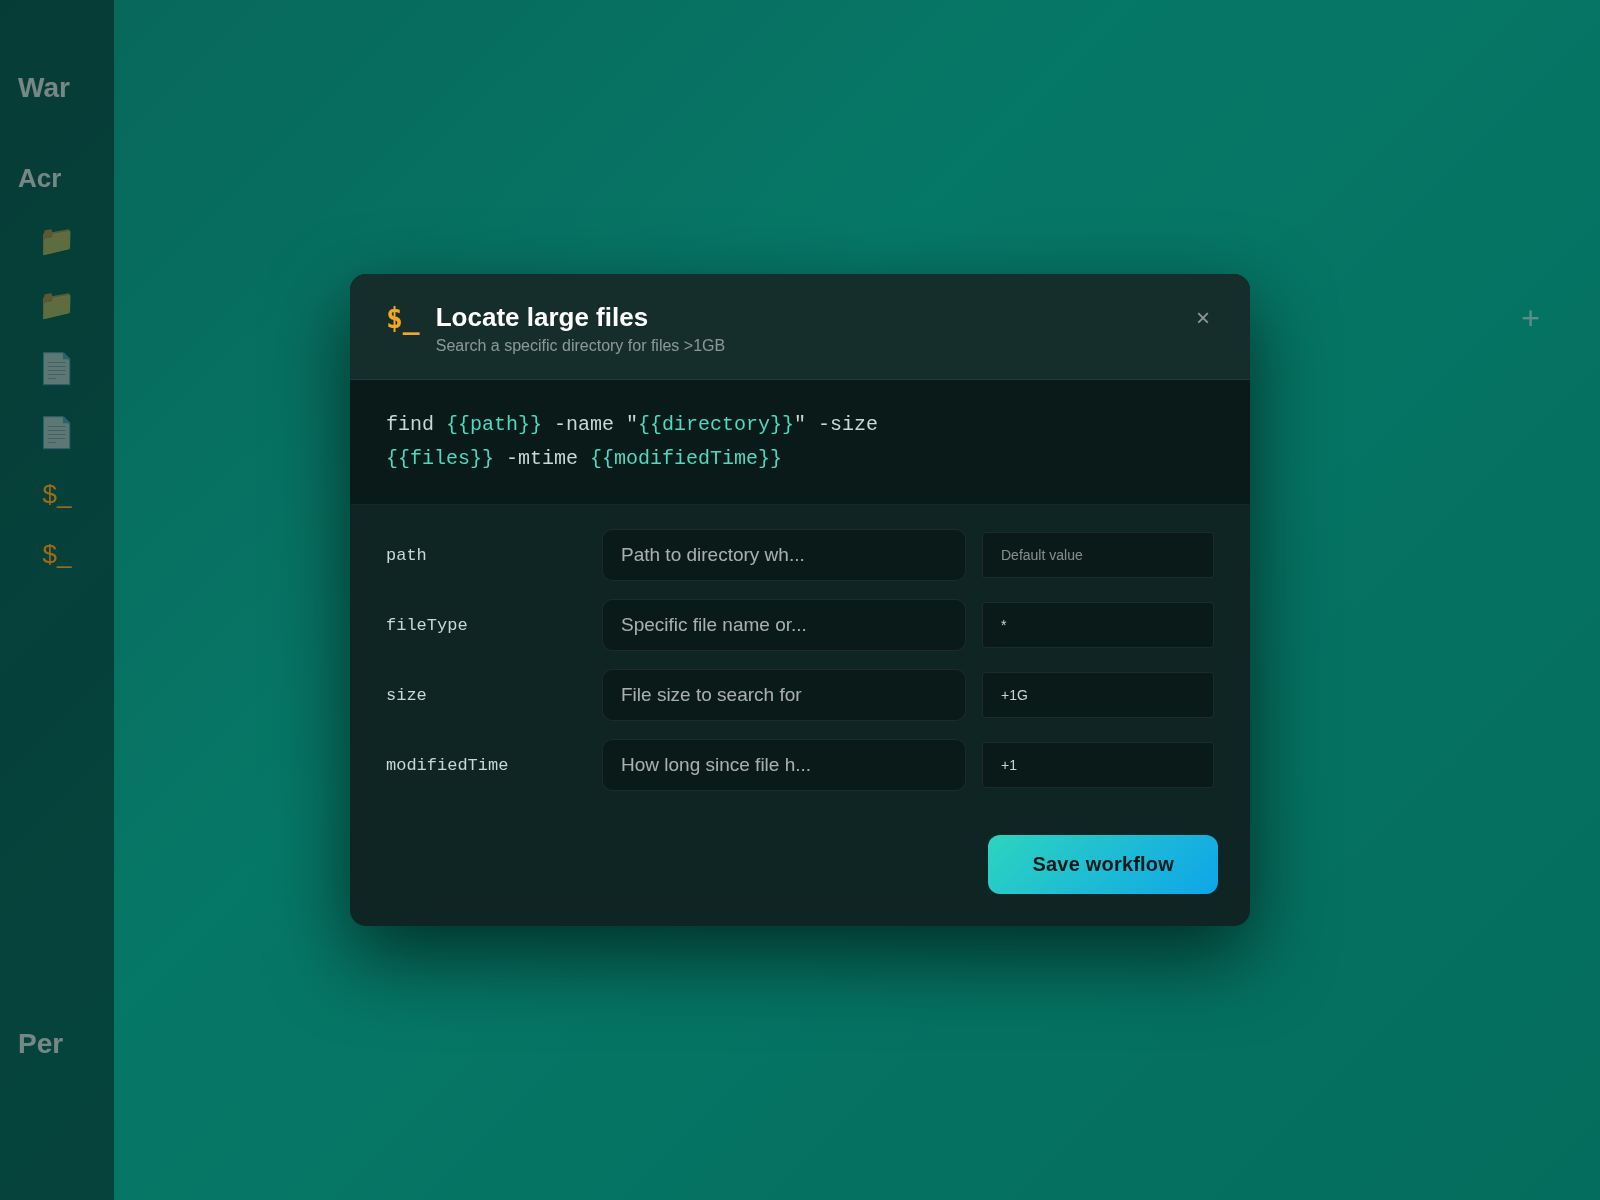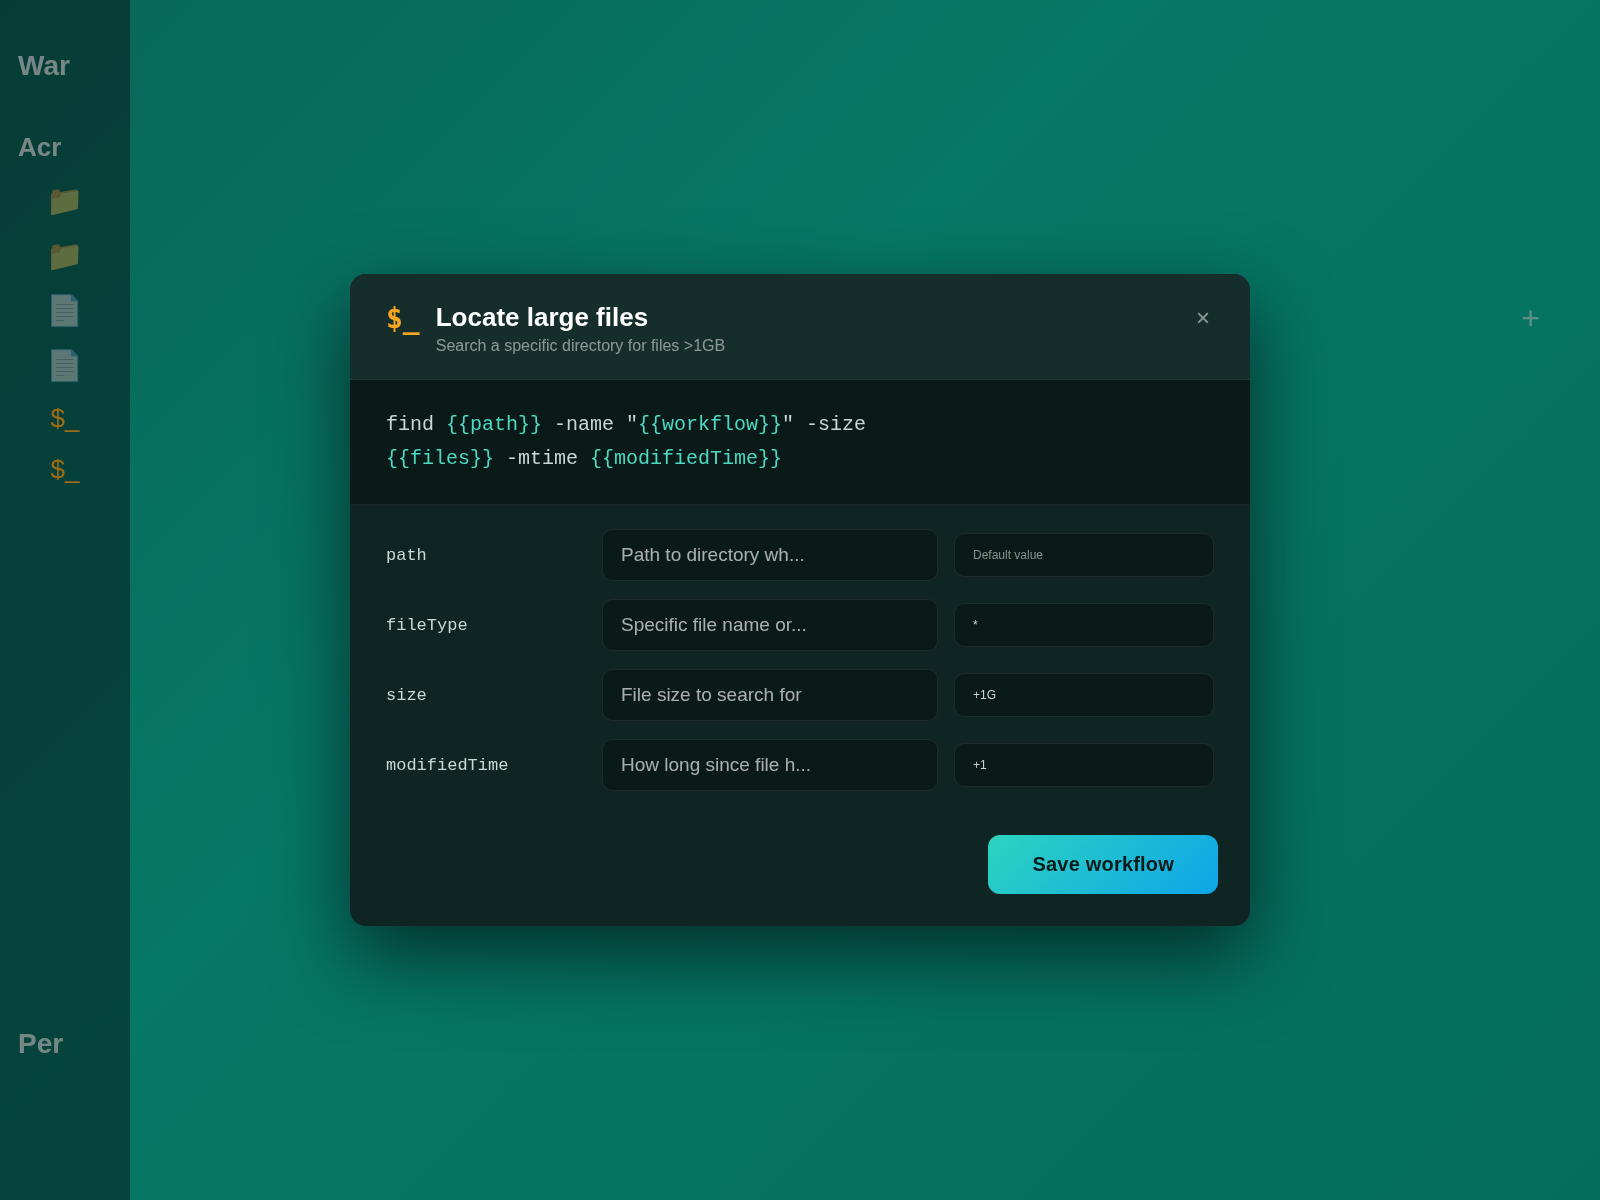--- a/index.html
+++ b/index.html
@@ -14,28 +14,28 @@
       align-items: center;
       justify-content: center;
       position: relative;
     }
 
     
     .bg-sidebar {
       position: absolute;
       left: 0;
       top: 0;
-      width: 130px;
+      width: 114px;
       height: 100%;
       background: rgba(10, 40, 40, 0.55);
       display: flex;
       flex-direction: column;
       align-items: center;
-      padding-top: 50px;
-      gap: 20px;
+      padding-top: 72px;
+      gap: 29px;
     }
 
     .bg-sidebar-label {
       color: rgba(255,255,255,0.7);
       font-size: 28px;
       font-weight: 700;
       align-self: flex-start;
       padding-left: 18px;
     }
 
@@ -170,28 +170,28 @@
       flex: 1;
       background: #0a1a18;
       border: 1px solid rgba(255,255,255,0.08);
       border-radius: 10px;
       padding: 14px 18px;
       color: rgba(255,255,255,0.65);
       font-size: 19px;
     }
 
     .param-default {
-      width: 260px;
+      width: 232px;
       flex-shrink: 0;
       background: #0a1a18;
       border: 1px solid rgba(255,255,255,0.08);
-      border-radius: 10px;
+      border-radius: 4px;
       padding: 14px 18px;
       color: rgba(255,255,255,0.5);
-      font-size: 12px;
+      font-size: 14px;
     }
 
     .param-default.has-value {
       color: rgba(255,255,255,0.8);
     }
 
     
     .modal-footer {
       padding: 12px 32px 32px;
       display: flex;
@@ -255,21 +255,21 @@
         <div class="terminal-icon">$_</div>
         <div class="modal-title-block">
           <div class="modal-title">Locate large files</div>
           <div class="modal-subtitle">Search a specific directory for files &gt;1GB</div>
         </div>
       </div>
       <button class="close-btn">×</button>
     </div>
 
     <div class="code-block">
-      <span class="code-plain">find </span><span class="code-var">{{path}}</span><span class="code-plain"> -name "</span><span class="code-var">{{workflow}}</span><span class="code-plain">" -size</span><br>
+      <span class="code-plain">find </span><span class="code-var">{{path}}</span><span class="code-plain"> -name "</span><span class="code-var">{{directory}}</span><span class="code-plain">" -size</span><br>
       <span class="code-var">{{files}}</span><span class="code-plain"> -mtime </span><span class="code-var">{{modifiedTime}}</span>
     </div>
 
     <div class="params-section">
 
       <div class="param-row">
         <div class="param-name">path</div>
         <div class="param-description">Path to directory wh...</div>
         <div class="param-default">Default value</div>
       </div>

